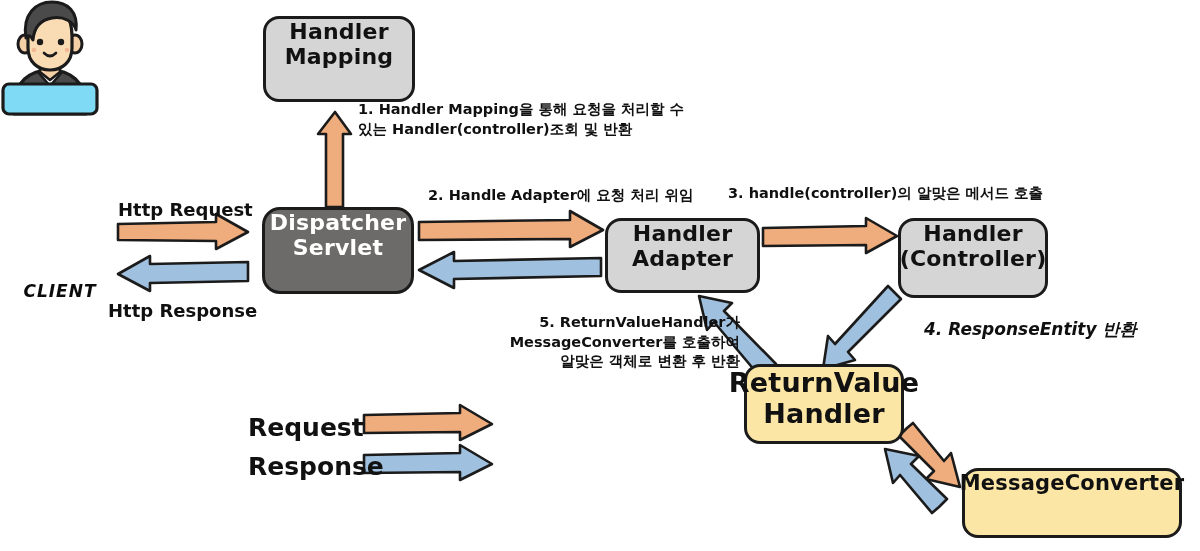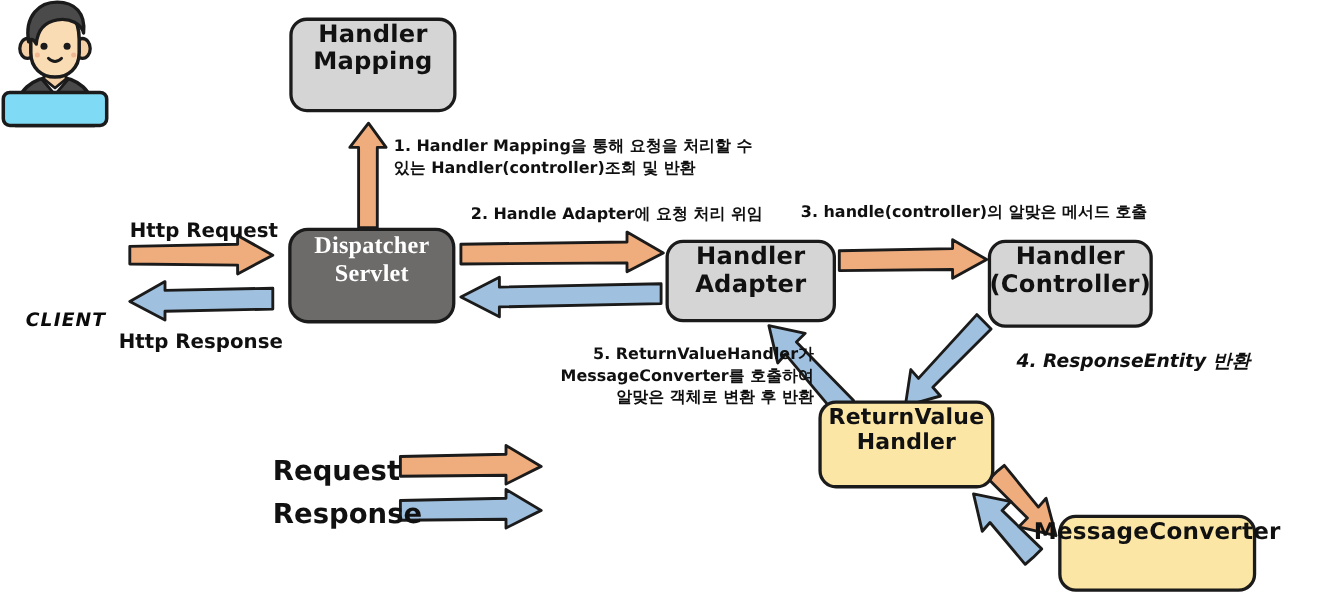--- a/index.html
+++ b/index.html
@@ -17,32 +17,32 @@
     text-align:center;line-height:1.15;
     font-weight:800;letter-spacing:.2px;
     font-family:"DejaVu Sans","Liberation Sans",sans-serif;
   }
   .node span{display:block;}
   .grayNode{background:#d5d5d5;color:#111111;}
   .darkNode{background:#6d6b69;color:#ffffff;}
   .yellowNode{background:#fce6a5;color:#111111;}
 
   #node-handler-mapping{left:263px;top:16px;width:152px;height:86px;font-size:22px;}
-  #node-dispatcher-servlet{left:262px;top:207px;width:152px;height:87px;font-size:22px;border-radius:18px;font-family:Liberation Serif, serif;}
+  #node-dispatcher-servlet{left:262px;top:207px;width:152px;height:87px;font-size:22px;border-radius:18px;}
   #node-handler-adapter{left:605px;top:218px;width:155px;height:75px;font-size:22px;}
   #node-handler-controller{left:898px;top:218px;width:150px;height:80px;font-size:22px;}
-  #node-returnvalue-handler{left:744px;top:364px;width:160px;height:80px;font-size:20px;}
-  #node-message-converter{left:962px;top:468px;width:180px;height:70px;font-size:21px;}
+  #node-returnvalue-handler{left:744px;top:364px;width:160px;height:80px;font-size:27px;}
+  #node-message-converter{left:962px;top:468px;width:220px;height:70px;font-size:21px;}
 
   .caption{
     position:absolute;color:#101010;font-weight:800;
     font-family:"DejaVu Sans","Liberation Sans",sans-serif;
     line-height:1.35;white-space:pre-line;
   }
-  #cap-step1{left:358px;top:124px;font-size:14.5px;text-align:left;}
+  #cap-step1{left:358px;top:100px;font-size:14.5px;text-align:left;}
   #cap-step2{left:428px;top:186px;font-size:14.5px;}
   #cap-step3{left:728px;top:184px;font-size:14.5px;}
   #cap-step4{left:924px;top:318px;font-size:17px;font-style:italic;}
   #cap-step5{left:492px;top:313px;font-size:14.5px;text-align:right;width:248px;}
 
   #lbl-http-request{left:118px;top:198px;font-size:18px;font-weight:800;}
   #lbl-http-response{left:108px;top:299px;font-size:18px;font-weight:800;}
 
   .legend-label{position:absolute;font-size:25px;font-weight:800;color:#111;}
   #legend-request{left:248px;top:413px;}

